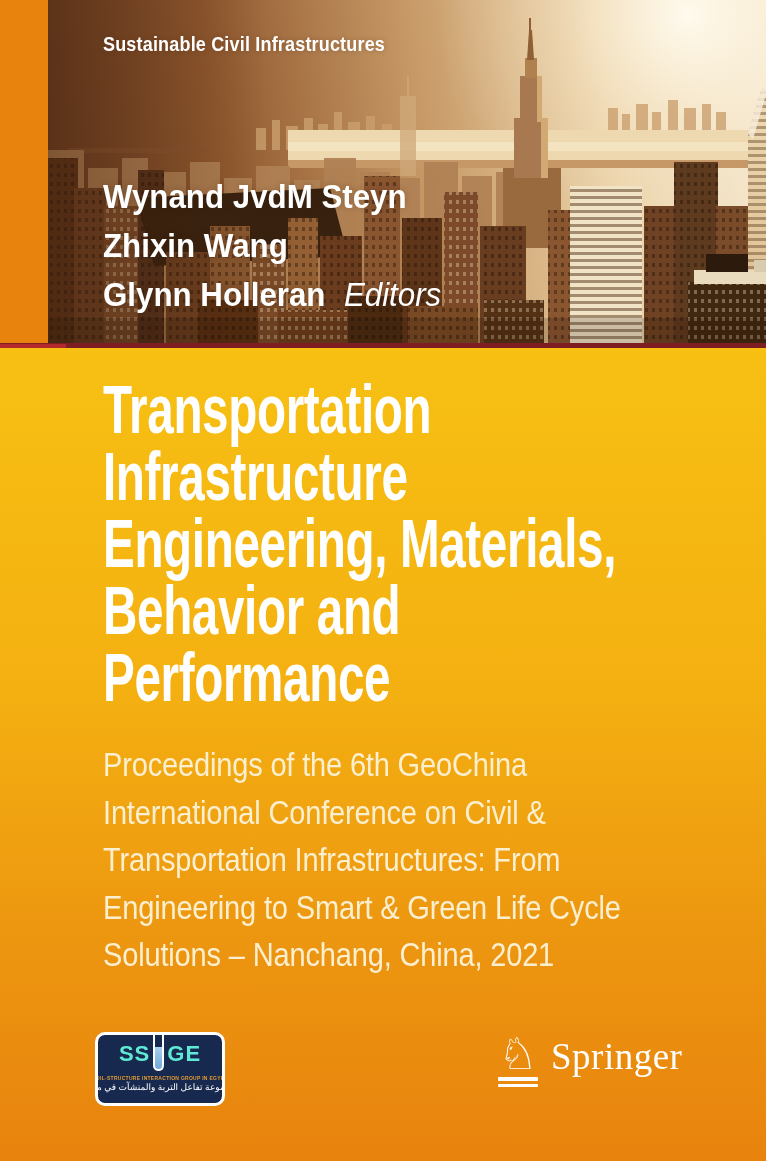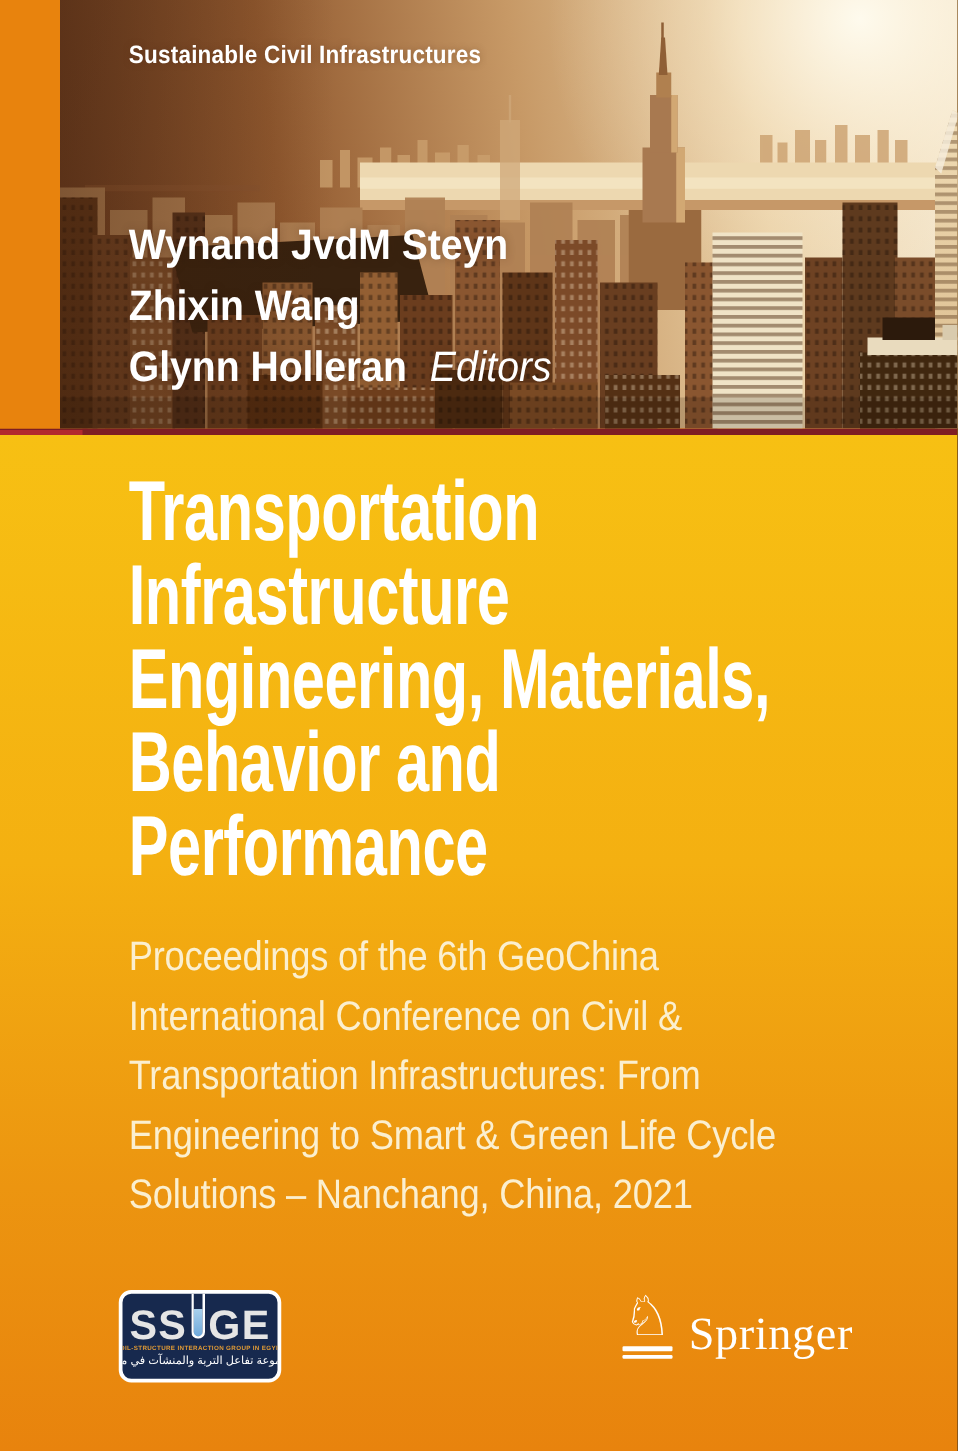--- a/index.html
+++ b/index.html
@@ -38,36 +38,36 @@
     position:absolute;left:103px;top:741px;color:#FBEFCF;font-size:33px;line-height:47.5px;
     font-weight:400;transform:scaleX(.88);transform-origin:0 0;white-space:nowrap;letter-spacing:-.2px;
   }
   
   .ssige{
     position:absolute;left:95px;top:1032px;width:130px;height:74px;box-sizing:border-box;
     background:#17294E;border:3px solid #fff;border-radius:10px;
     display:flex;flex-direction:column;align-items:center;overflow:hidden;
   }
   .ssige-acronym{display:flex;align-items:flex-start;margin-top:3px;line-height:1;}
-  .ssige-acronym .ac{color:#e5e5e5;font-weight:700;font-size:33px;letter-spacing:1px;margin-top:5px;}
+  .ssige-acronym .ac{color:#5eead4;font-weight:700;font-size:22px;letter-spacing:1px;margin-top:5px;}
   .tube{
     width:11px;height:37px;margin:0 3px;position:relative;top:-4px;
     border:2px solid #fff;border-top:none;border-radius:0 0 6px 6px;box-sizing:border-box;
     background:linear-gradient(180deg,rgba(0,0,0,0) 0%,rgba(0,0,0,0) 38%,#A9D0EC 38%,#6FA9DB 100%);
   }
   .ssige-tagline{
     font-size:5px;color:#E09A35;letter-spacing:.28px;margin-top:0;white-space:nowrap;font-weight:700;
   }
   .ssige-arabic{font-size:9px;color:#fff;line-height:11px;margin-top:1px;white-space:nowrap;direction:rtl;}
   
   .springer{position:absolute;left:498px;top:1034px;display:flex;align-items:flex-end;color:#fff;}
   .knight{display:flex;flex-direction:column;align-items:center;margin-right:13px;}
   .knight-glyph{font-family:"DejaVu Sans",sans-serif;font-size:44px;line-height:40px;}
   .knight-bar{width:40px;height:3.5px;background:#fff;margin-top:3px;border-radius:1px;}
-  .springer-label{font-family:"Liberation Serif",serif;font-size:37px;line-height:1;margin-bottom:1px;letter-spacing:.5px;}
+  .springer-label{font-family:"Liberation Serif",serif;font-size:37px;line-height:1;margin-bottom:12px;letter-spacing:.5px;}
 </style>
 </head>
 <body>
 
 <div class="cover">
 
   <div class="photo">
     <svg viewBox="0 0 766 343" preserveAspectRatio="none">
       <defs>
         <linearGradient id="sky" gradientUnits="userSpaceOnUse" x1="0" y1="130" x2="766" y2="30">

